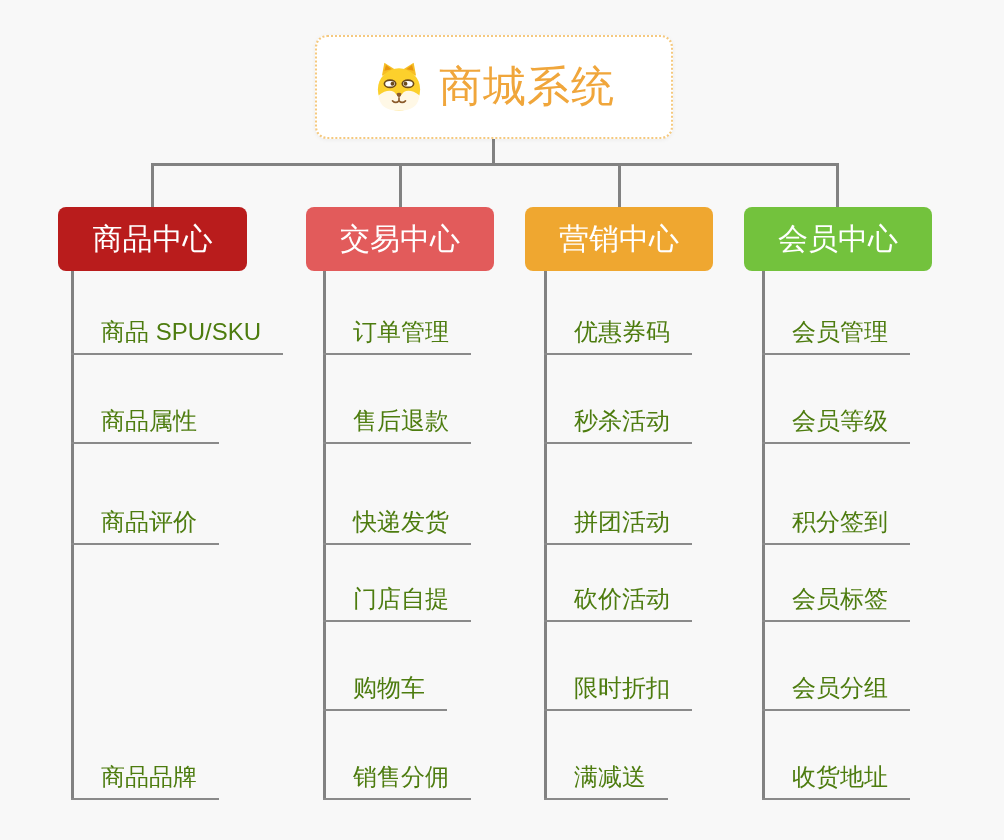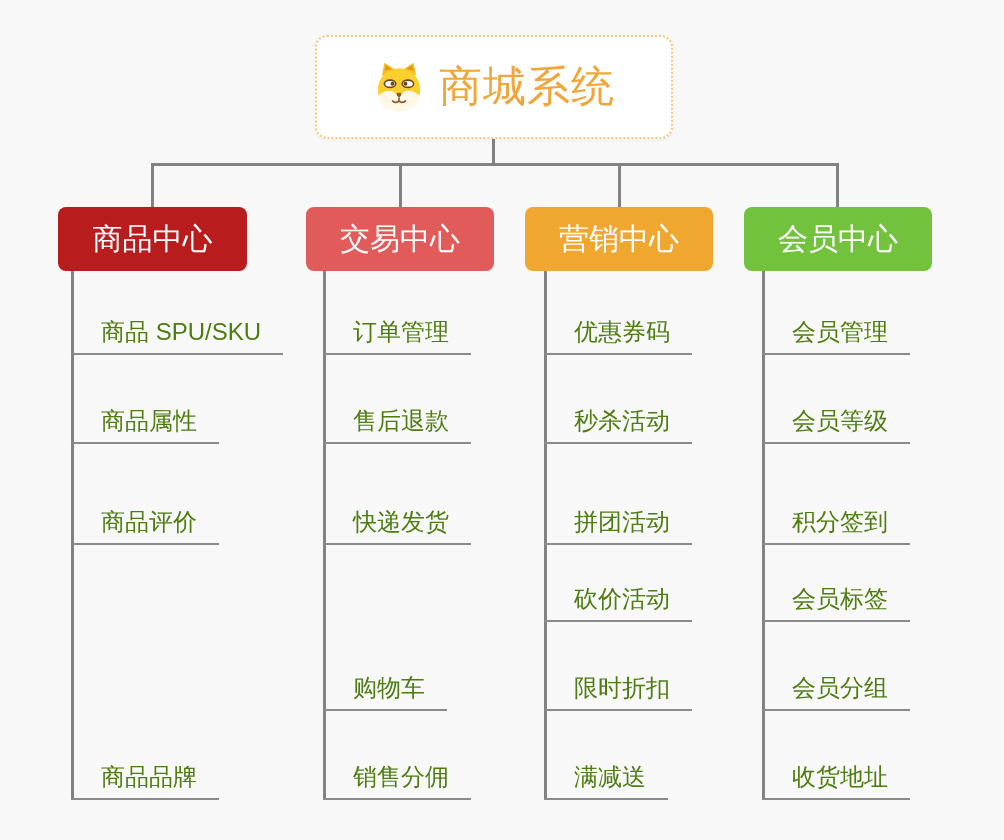--- a/index.html
+++ b/index.html
@@ -105,20 +105,21 @@
     <div class="child r0">商品 SPU/SKU</div>
     <div class="child r1">商品属性</div>
     <div class="child r2">商品评价</div>
     <div class="child r5">商品品牌</div>
   </div>
 
   <div class="col col-1">
     <div class="child r0">订单管理</div>
     <div class="child r1">售后退款</div>
     <div class="child r2">快递发货</div>
+    <div class="child r3">门店自提</div>
     <div class="child r4">购物车</div>
     <div class="child r5">销售分佣</div>
   </div>
 
   <div class="col col-2">
     <div class="child r0">优惠券码</div>
     <div class="child r1">秒杀活动</div>
     <div class="child r2">拼团活动</div>
     <div class="child r3">砍价活动</div>
     <div class="child r4">限时折扣</div>

